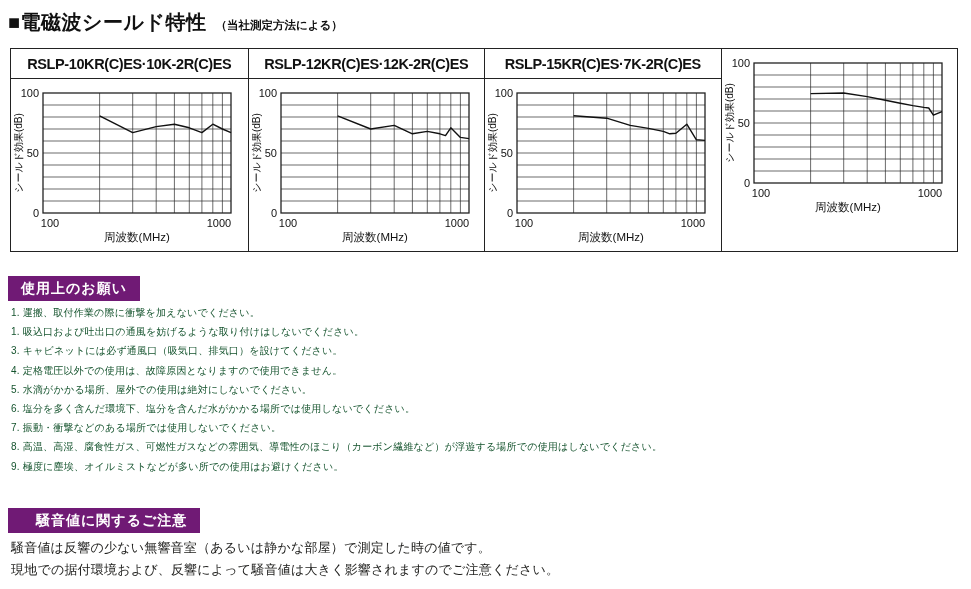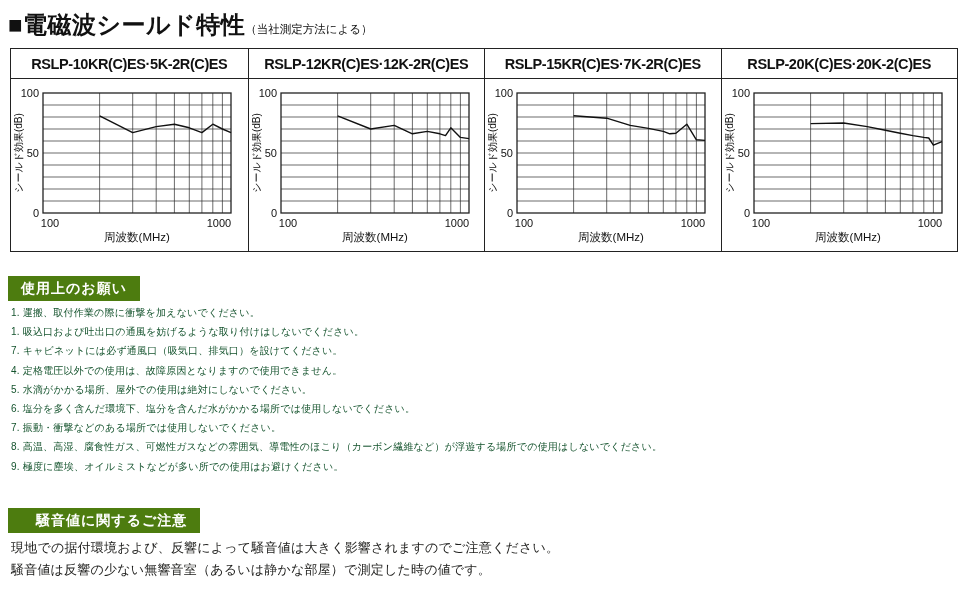--- a/index.html
+++ b/index.html
@@ -3,42 +3,42 @@
 <meta charset="utf-8">
 <style>
   html,body{margin:0;padding:0;}
   body{
     width:971px;height:589px;position:relative;overflow:hidden;
     background:#ffffff;color:#1d1d1b;
     font-family:"Liberation Sans","DejaVu Sans",sans-serif;
     -webkit-font-smoothing:antialiased;
   }
   .title-row{position:absolute;left:8px;top:9px;white-space:nowrap;}
-  .title-main{font-size:24px;font-weight:bold;color:#111;letter-spacing:.5px;}
-  .title-note{font-size:11.5px;font-weight:normal;color:#111;margin-left:0;}
+  .title-main{font-size:20px;font-weight:bold;color:#111;letter-spacing:.5px;}
+  .title-note{font-size:11.5px;font-weight:bold;color:#111;margin-left:9px;}
 
   .panel-table{
     position:absolute;left:10px;top:48px;width:946px;
     border:1.4px solid #222;display:grid;grid-template-columns:repeat(4,1fr);
     background:#fff;
   }
   .panel{border-left:1.4px solid #222;min-width:0;}
   .panel:first-child{border-left:none;}
   .panel-title{
     height:29px;border-bottom:1.4px solid #222;
     display:flex;align-items:center;justify-content:center;
     font-weight:bold;font-size:14.5px;letter-spacing:-0.4px;color:#111;
     white-space:nowrap;
   }
   .panel svg{display:block;}
   svg text{font-family:"Liberation Sans","DejaVu Sans",sans-serif;fill:#111;}
 
   .badge{
     position:absolute;left:8px;display:inline-block;
-    background:#4d7c0f;color:#ffffff;font-weight:bold;
+    background:#701a75;color:#ffffff;font-weight:bold;
     font-size:14px;line-height:1;padding:5px 13px 6px;letter-spacing:1px;
     white-space:nowrap;
   }
   #badge-usage{top:276px;}
   #badge-noise{top:508px;padding-left:28px;}
 
   .usage-list{position:absolute;left:11px;top:303px;font-size:10px;color:#14532d;}
   .usage-list .item{line-height:19.2px;white-space:nowrap;letter-spacing:.2px;}
 
   .noise-lines{position:absolute;left:11px;top:537px;font-size:13px;color:#1d1d1b;}
@@ -46,21 +46,21 @@
 </style>
 </head>
 <body>
 
 <div class="title-row">
   <span class="title-main">■電磁波シールド特性</span><span class="title-note">（当社測定方法による）</span>
 </div>
 
 <div class="panel-table">
   <div class="panel">
-    <div class="panel-title">RSLP-10KR(C)ES·5K-2R(C)ES</div>
+    <div class="panel-title">RSLP-10KR(C)ES·10K-2R(C)ES</div>
     <svg width="235" height="172" viewBox="0 0 235 172">
         <g stroke="#2b2b2b" stroke-width="0.7">
           <line x1="32" y1="122" x2="220" y2="122"></line>
           <line x1="32" y1="110" x2="220" y2="110"></line>
           <line x1="32" y1="98" x2="220" y2="98"></line>
           <line x1="32" y1="86" x2="220" y2="86"></line>
           <line x1="32" y1="74" x2="220" y2="74"></line>
           <line x1="32" y1="62" x2="220" y2="62"></line>
           <line x1="32" y1="50.00000000000001" x2="220" y2="50.00000000000001"></line>
           <line x1="32" y1="37.99999999999999" x2="220" y2="37.99999999999999"></line>
@@ -145,21 +145,20 @@
         <text x="28" y="17.5" font-size="11" text-anchor="end">100</text>
         <text x="28" y="77.5" font-size="11" text-anchor="end">50</text>
         <text x="28" y="137.5" font-size="11" text-anchor="end">0</text>
         <text x="39" y="148" font-size="11" text-anchor="middle">100</text>
         <text x="208" y="148" font-size="11" text-anchor="middle">1000</text>
         <text x="126" y="162" font-size="11.5" text-anchor="middle">周波数(MHz)</text>
         <text x="11" y="74" font-size="10" text-anchor="middle" transform="rotate(-90 11 74)">シールド効果(dB)</text>
       </svg>
   </div>
   <div class="panel">
-    <div class="panel-title">RSLP-20K(C)ES·20K-2(C)ES</div>
     <svg width="235" height="172" viewBox="0 0 235 172">
         <g stroke="#2b2b2b" stroke-width="0.7">
           <line x1="32" y1="122" x2="220" y2="122"></line>
           <line x1="32" y1="110" x2="220" y2="110"></line>
           <line x1="32" y1="98" x2="220" y2="98"></line>
           <line x1="32" y1="86" x2="220" y2="86"></line>
           <line x1="32" y1="74" x2="220" y2="74"></line>
           <line x1="32" y1="62" x2="220" y2="62"></line>
           <line x1="32" y1="50.00000000000001" x2="220" y2="50.00000000000001"></line>
           <line x1="32" y1="37.99999999999999" x2="220" y2="37.99999999999999"></line>
@@ -184,27 +183,27 @@
         <text x="11" y="74" font-size="10" text-anchor="middle" transform="rotate(-90 11 74)">シールド効果(dB)</text>
       </svg>
   </div>
 </div>
 
 <div class="badge" id="badge-usage">使用上のお願い</div>
 
 <div class="usage-list">
   <div class="item">1. 運搬、取付作業の際に衝撃を加えないでください。</div>
   <div class="item">1. 吸込口および吐出口の通風を妨げるような取り付けはしないでください。</div>
-  <div class="item">7. キャビネットには必ず通風口（吸気口、排気口）を設けてください。</div>
+  <div class="item">3. キャビネットには必ず通風口（吸気口、排気口）を設けてください。</div>
   <div class="item">4. 定格電圧以外での使用は、故障原因となりますので使用できません。</div>
   <div class="item">5. 水滴がかかる場所、屋外での使用は絶対にしないでください。</div>
   <div class="item">6. 塩分を多く含んだ環境下、塩分を含んだ水がかかる場所では使用しないでください。</div>
   <div class="item">7. 振動・衝撃などのある場所では使用しないでください。</div>
   <div class="item">8. 高温、高湿、腐食性ガス、可燃性ガスなどの雰囲気、導電性のほこり（カーボン繊維など）が浮遊する場所での使用はしないでください。</div>
   <div class="item">9. 極度に塵埃、オイルミストなどが多い所での使用はお避けください。</div>
 </div>
 
 <div class="badge" id="badge-noise">騒音値に関するご注意</div>
 
 <div class="noise-lines">
+  <div class="line">騒音値は反響の少ない無響音室（あるいは静かな部屋）で測定した時の値です。</div>
   <div class="line">現地での据付環境および、反響によって騒音値は大きく影響されますのでご注意ください。</div>
-  <div class="line">騒音値は反響の少ない無響音室（あるいは静かな部屋）で測定した時の値です。</div>
 </div>
 
 </body></html>

